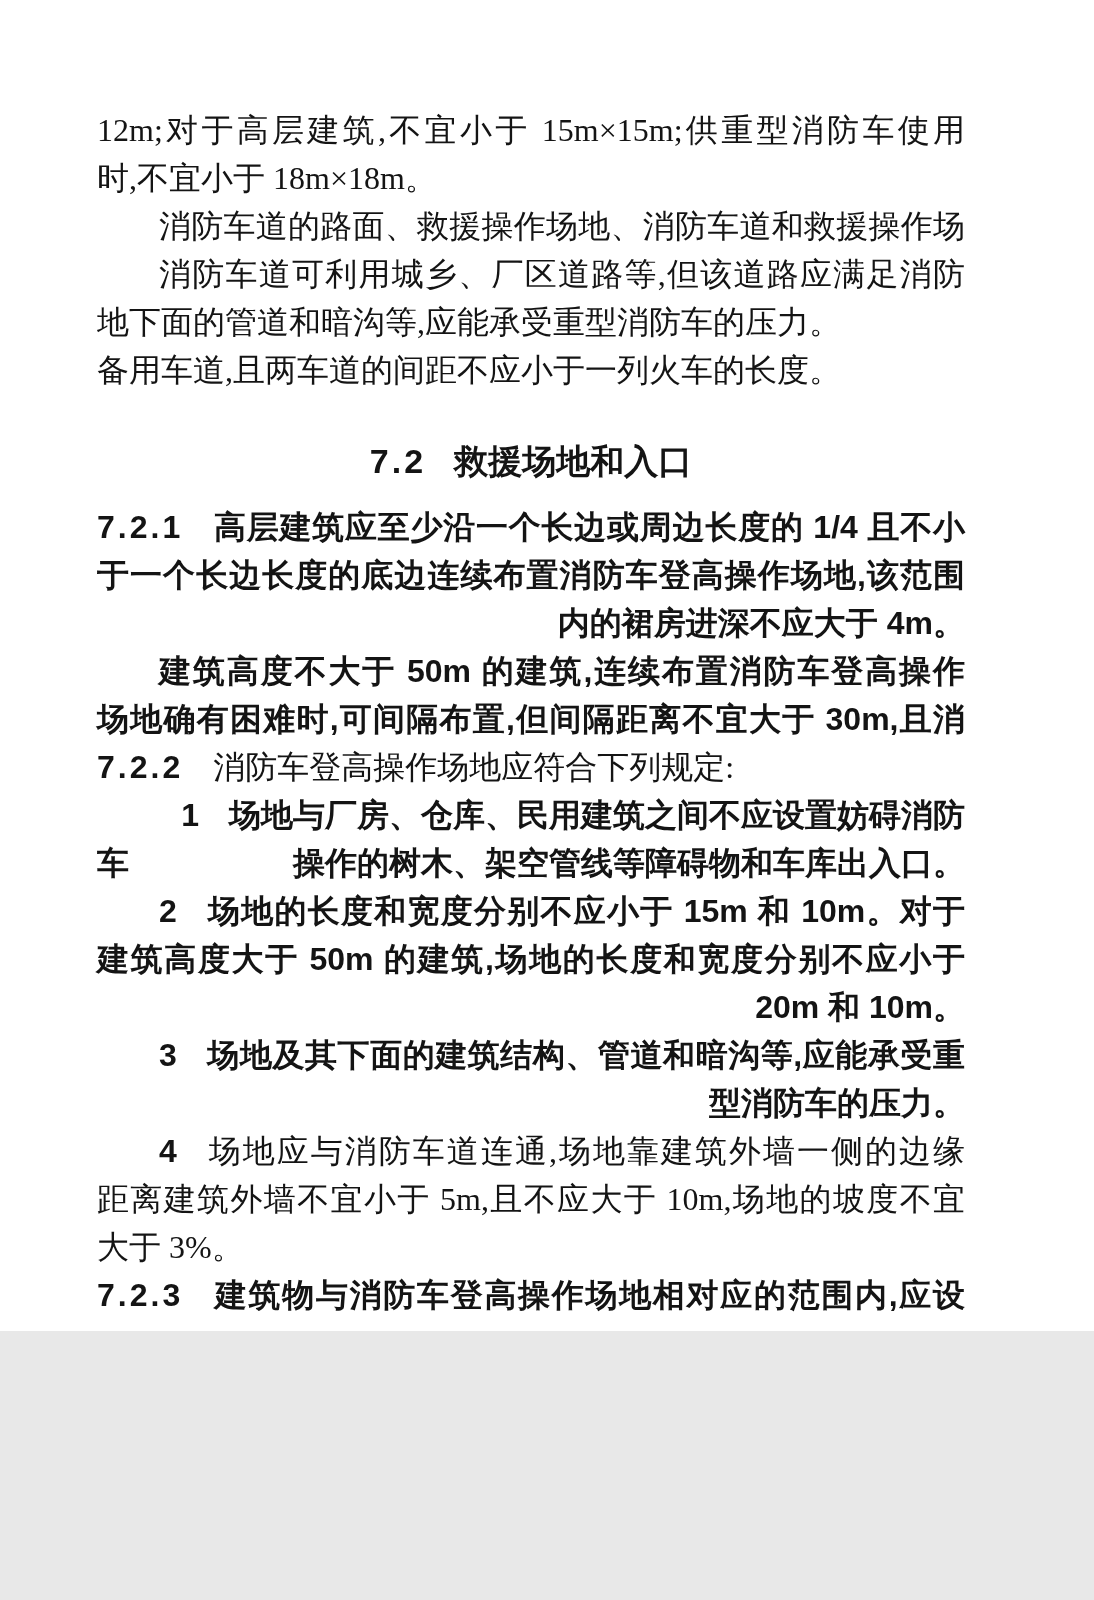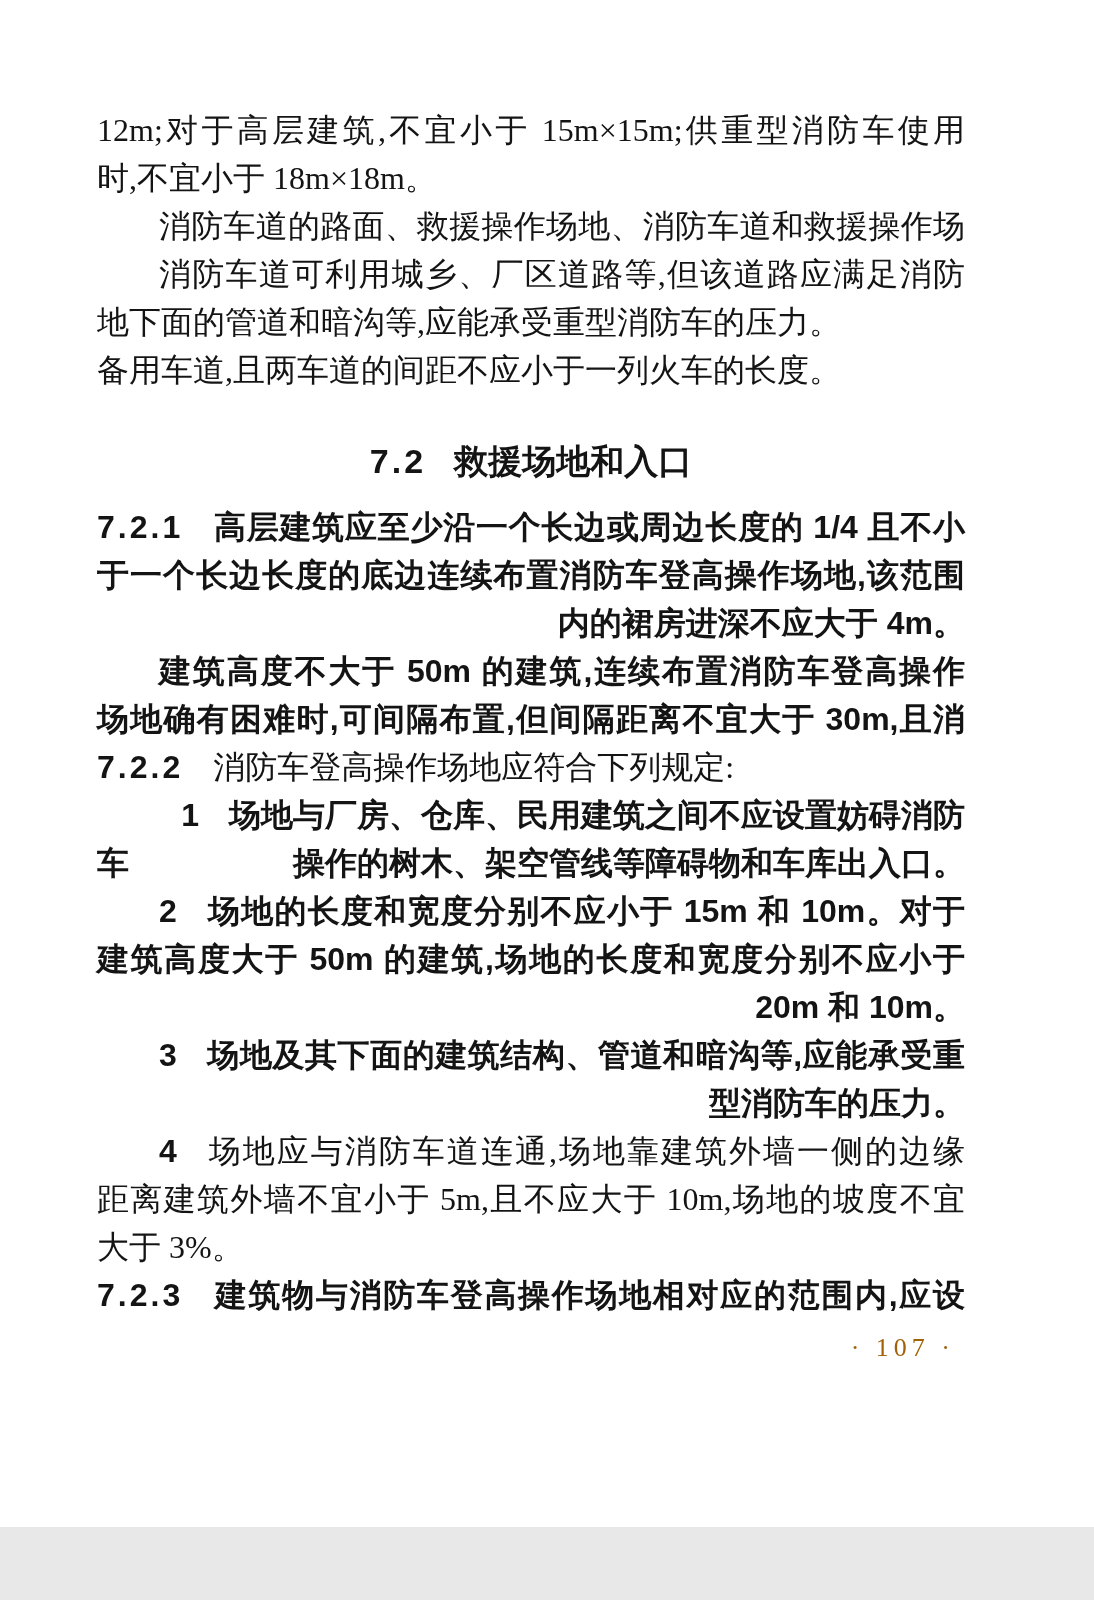--- a/index.html
+++ b/index.html
@@ -3,21 +3,21 @@
 <meta charset="utf-8">
 <style>
   html, body {
     margin: 0;
     padding: 0;
     background: #e8e8e8;
   }
   .page {
     position: relative;
     width: 1094px;
-    height: 1527px;
+    height: 1331px;
     background: #ffffff;
     margin: 0 auto;
     overflow: hidden;
     color: #141414;
     font-family: "Liberation Serif", "DejaVu Serif", serif;
   }
   .content {
     position: absolute;
     left: 97px;
     top: 106px;

